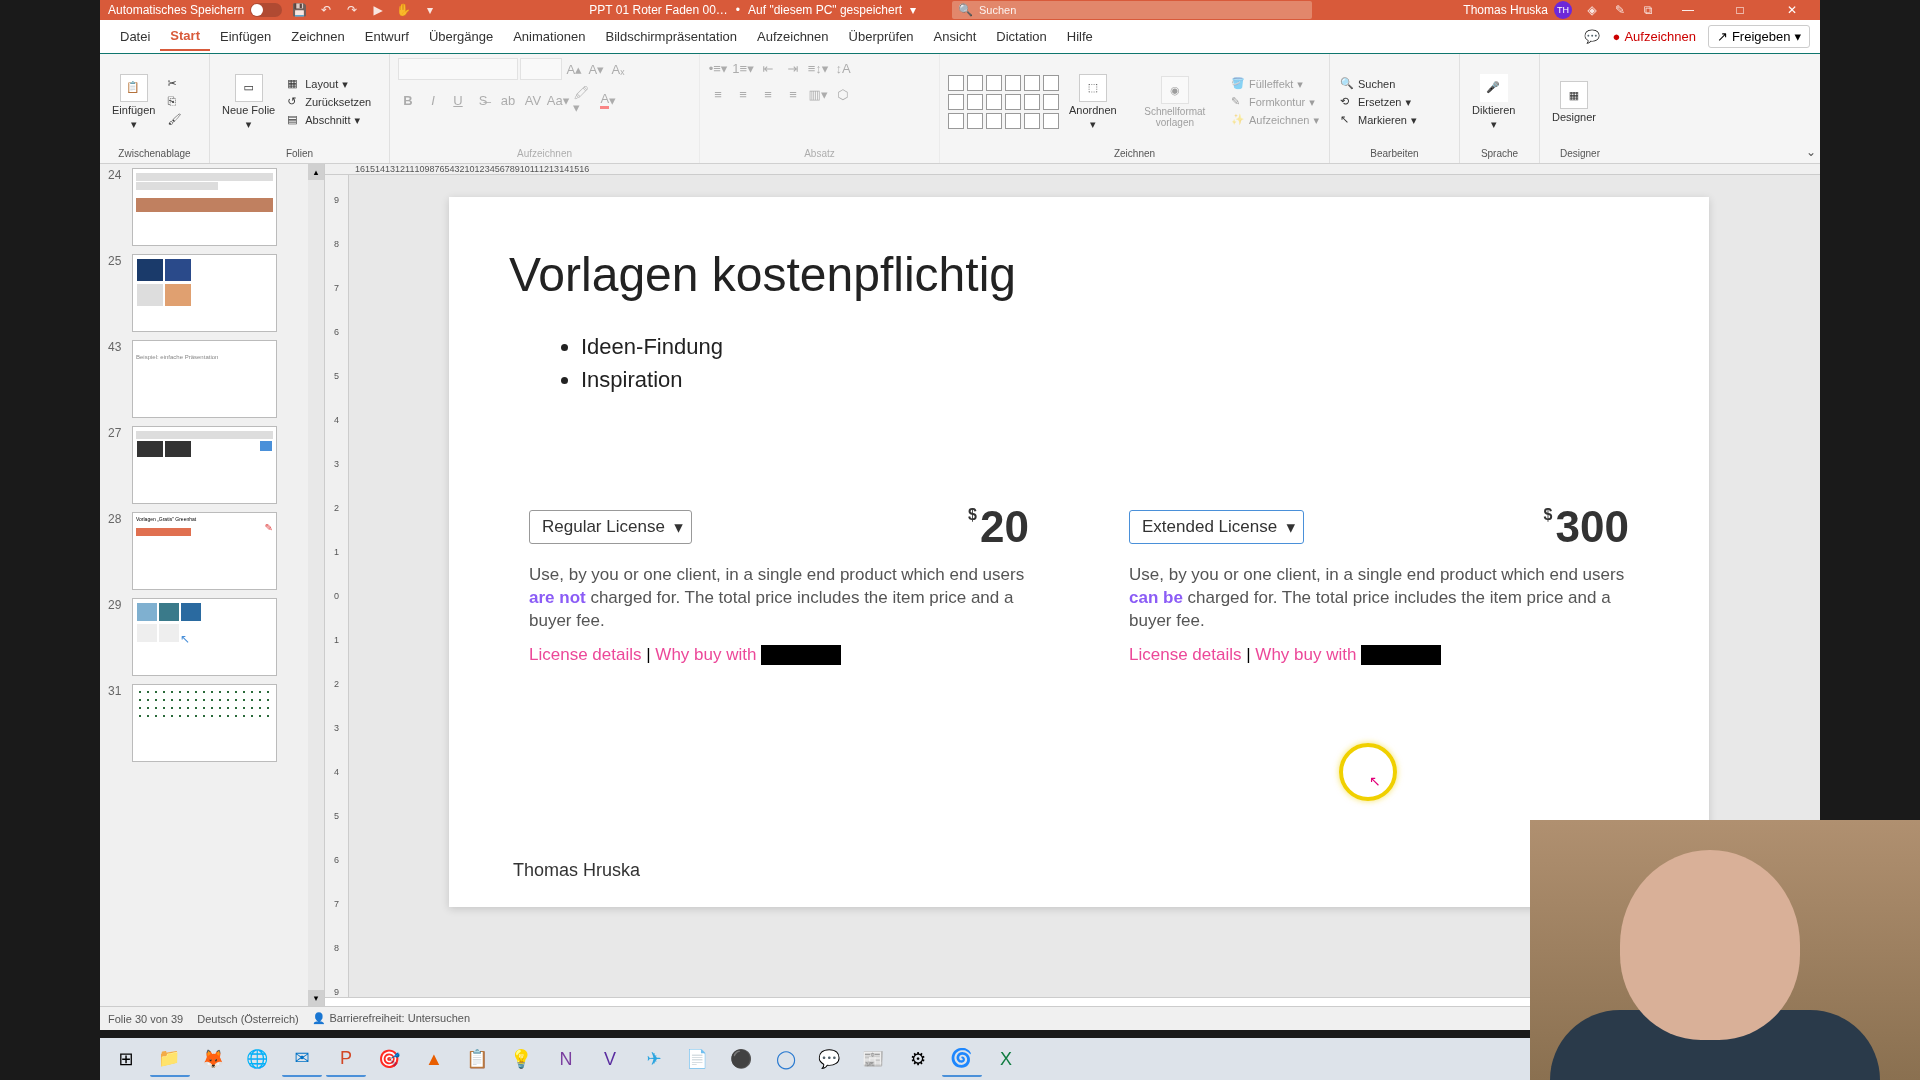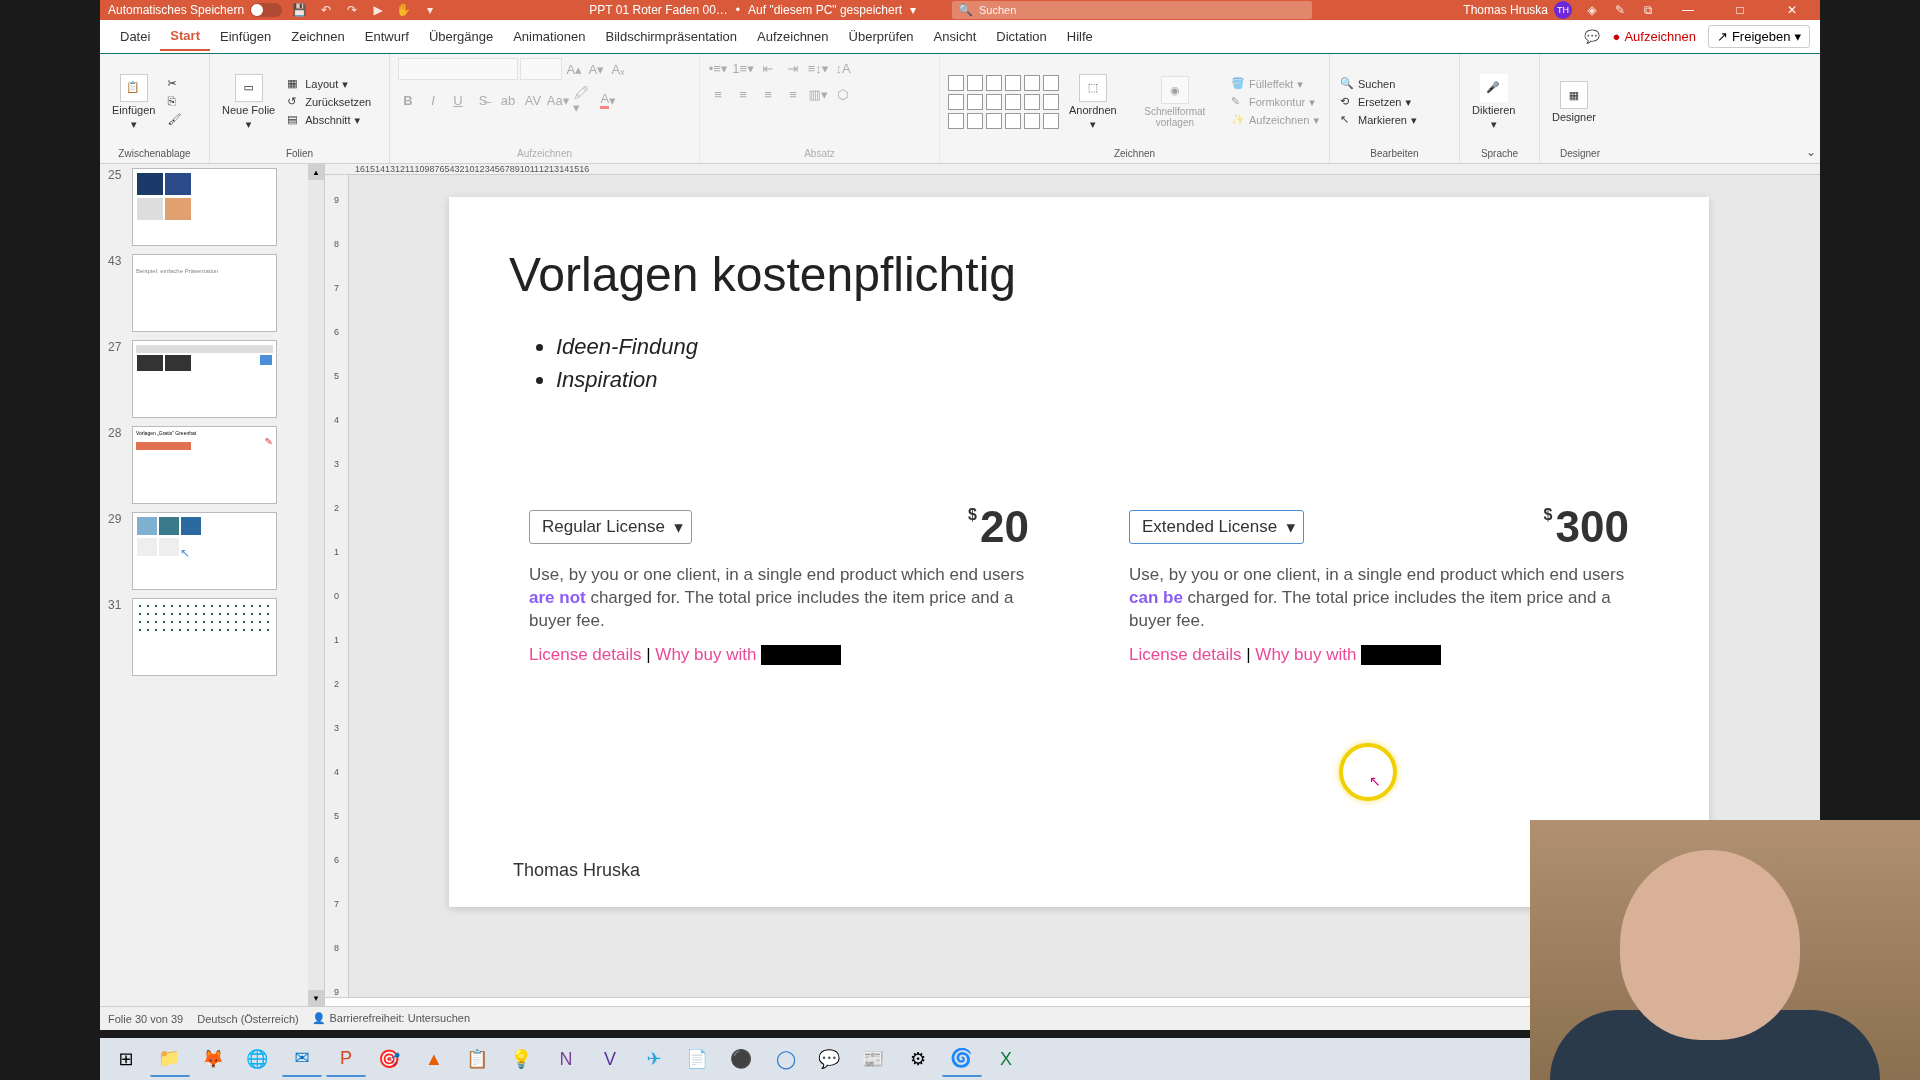--- a/index.html
+++ b/index.html
@@ -63,21 +63,21 @@
 .thumb-box.active { border:2px solid #d85a3a; }
 .editor { flex:1; position:relative; display:flex; flex-direction:column; }
 .h-ruler { height:20px; background:#f0f0f0; border-bottom:1px solid #ccc; display:flex; align-items:center; font-size:9px; color:#555; padding-left:30px; position:relative; }
 .ruler-ticks { display:flex; gap:0; }
 .editor-body { flex:1; display:flex; }
 .v-ruler { width:24px; background:#f0f0f0; border-right:1px solid #ccc; display:flex; flex-direction:column; align-items:center; font-size:9px; color:#555; padding-top:20px; gap:34px; }
 .canvas-wrap { flex:1; background:#e8e8e8; position:relative; overflow:hidden; }
 .slide { position:absolute; left:100px; top:22px; width:1260px; height:710px; background:#fff; box-shadow:0 2px 8px rgba(0,0,0,0.15); padding:50px 60px; }
 .slide h1 { font-size:48px; font-weight:400; color:#222; margin-bottom:28px; }
 .bullets { margin-left:40px; font-size:22px; color:#222; line-height:1.5; }
-.bullets li { list-style:disc; margin-left:7px;font-style:italic; }
+.bullets li { list-style:disc; margin-left:32px; }
 .pricing { display:flex; gap:60px; margin-top:90px; }
 .price-card { flex:1; padding:16px 20px; }
 .price-head { display:flex; align-items:center; justify-content:space-between; margin-bottom:12px; }
 .license-select { border:1px solid #999; padding:6px 26px 6px 12px; font-size:17px; color:#333; background:#fff; position:relative; border-radius:3px; }
 .license-select::after { content:"▾"; position:absolute; right:8px; }
 .price-val { font-size:44px; font-weight:700; color:#333; position:relative; }
 .price-val .cur { font-size:16px; position:absolute; left:-12px; top:4px; }
 .price-desc { font-size:17px; color:#555; line-height:1.35; margin-bottom:12px; }
 .price-desc b { font-weight:700; color:#8b5cf6; }
 .price-links { font-size:17px; }
@@ -349,20 +349,28 @@
       </div>
       <div class="rgroup-label">Designer</div>
     </div>
     <div style="flex:1;display:flex;align-items:flex-end;justify-content:flex-end;padding:4px">
         <span style="font-size:12px;color:#555">⌄</span>
       </div>
   </div>
 
   <div class="main">
     <div class="thumb-panel">
+      <div class="thumb-item">
+        <div class="thumb-num">24</div>
+        <div class="thumb-box">
+            <div class="mini-bar"></div>
+            <div class="mini-bar" style="width:60%"></div>
+            <div class="mini-bar" style="background:#c08060;height:14px;margin-top:8px"></div>
+          </div>
+      </div>
       <div class="thumb-item">
         <div class="thumb-num">25</div>
         <div class="thumb-box"><span class="mini-sq" style="background:#1a3a6a"></span><span class="mini-sq" style="background:#2a4a8a"></span><br><span class="mini-sq" style="background:#ddd"></span><span class="mini-sq" style="background:#e0a070"></span></div>
       </div>
       <div class="thumb-item">
         <div class="thumb-num">43</div>
         <div class="thumb-box">
             <div style="font-size:6px;color:#888;margin-top:10px">Beispiel: einfache Präsentation</div>
           </div>
       </div>

